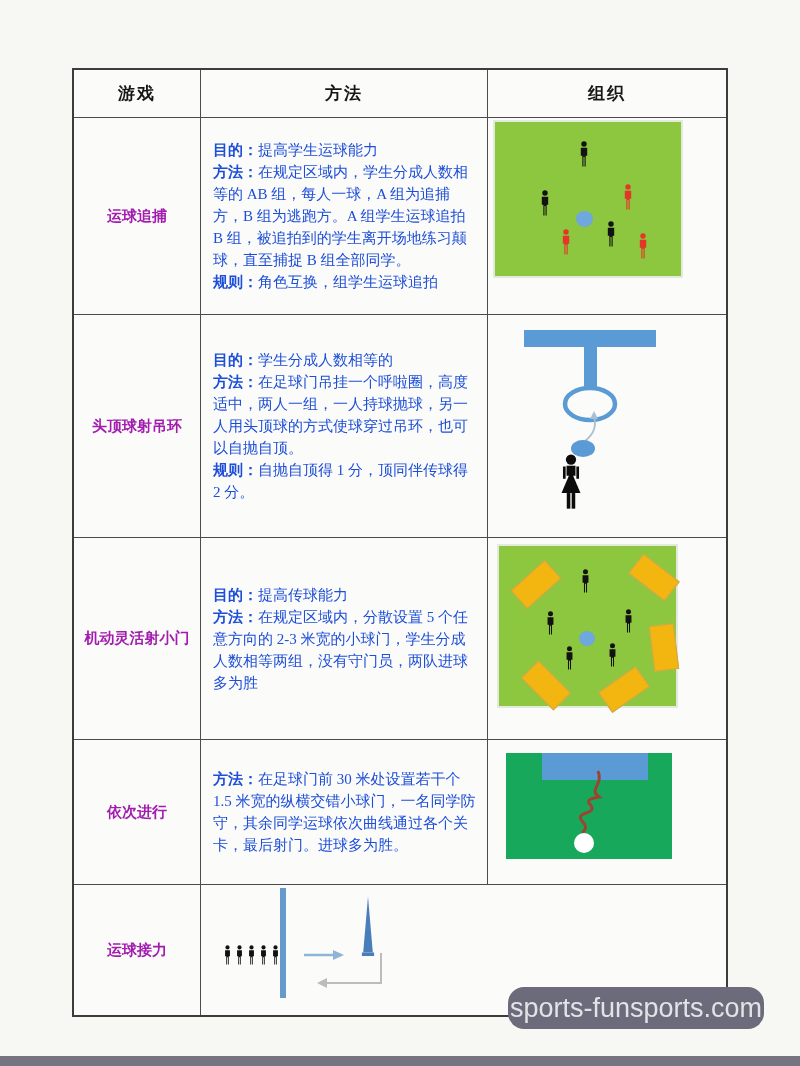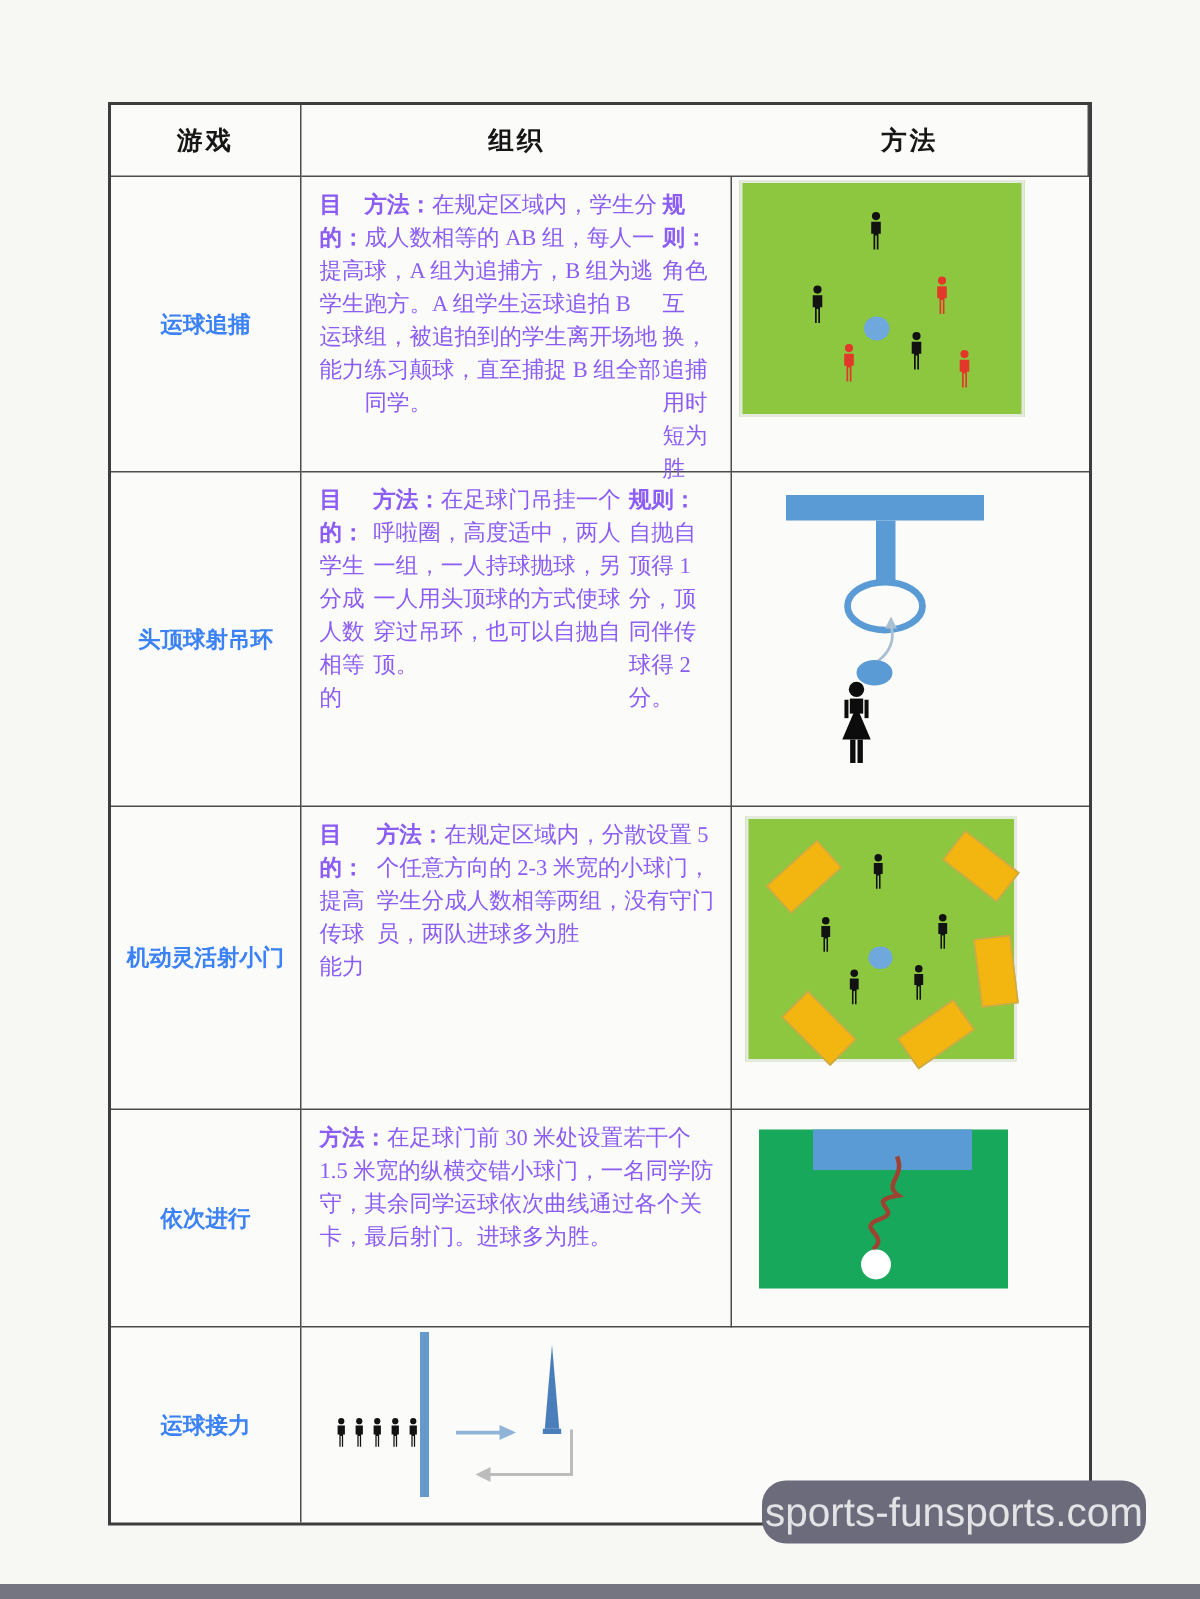--- a/index.html
+++ b/index.html
@@ -17,24 +17,24 @@
     grid-template-columns: 127px 287px 238px;
     grid-template-rows: 48px 197px 223px 202px 145px 130px;
     margin-top: 28px;
   }
   .cell { border-right: 1px solid #4c4c4c; border-bottom: 1px solid #4c4c4c; position: relative; }
   .cell.lastcol { border-right: none; }
   .cell.lastrow { border-bottom: none; }
   .hcell { display: flex; align-items: center; justify-content: center;
            font-size: 17px; font-weight: 700; letter-spacing: 2px; color: #161616; }
   .name-cell { display: flex; align-items: center; justify-content: center;
-               font-weight: 700; font-size: 15px; color: #3b82f6; text-align: center; padding: 0 6px; }
-  .method-cell { display: flex; justify-content: center;
+               font-weight: 700; font-size: 15px; color: #a21caf; text-align: center; padding: 0 6px; }
+  .method-cell { display: flex; flex-direction: column; justify-content: center;
                  padding: 8px 8px 8px 12px; font-size: 15px; line-height: 22px;
-                 font-family: "Liberation Serif", "DejaVu Serif", serif; color: #8b5cf6; }
+                 font-family: "Liberation Serif", "DejaVu Serif", serif; color: #1d4ed8; }
   .method-cell p { margin: 0; }
   .method-cell b { font-weight: 700; }
   
   .diagram-cell { position: relative; }
   .field { position: absolute; background: #8dc63f; border: 2px solid #e4e9de; }
   .fig { position: absolute; }
   .fig svg, .icon svg { display: block; width: 100%; height: 100%; }
   .ball { position: absolute; border-radius: 50%; }
   .goal { position: absolute; width: 46px; height: 25px; background: #f3b50f; border: 1px solid #c9a94e; }
   .absvg { position: absolute; }
@@ -69,28 +69,28 @@
     <path d="M8 0 L13.5 64 H2.5 Z"></path>
     <rect x="1" y="64" width="14" height="4"></rect>
   </symbol>
 </svg>
 
 <div class="page">
 
   <div class="gtable">
 
     <div class="cell hcell">游戏</div>
+    <div class="cell hcell">方法</div>
     <div class="cell hcell lastcol">组织</div>
-    <div class="cell hcell">方法</div>
 
     <div class="cell name-cell">运球追捕</div>
     <div class="cell method-cell">
       <p><b>目的：</b><span>提高学生运球能力</span></p>
       <p><b>方法：</b><span>在规定区域内，学生分成人数相等的 AB 组，每人一球，A 组为追捕方，B 组为逃跑方。A 组学生运球追拍 B 组，被追拍到的学生离开场地练习颠球，直至捕捉 B 组全部同学。</span></p>
-      <p><b>规则：</b><span>角色互换，追捕用时短为胜</span></p>
+      <p><b>规则：</b><span>角色互换，组学生运球追拍</span></p>
     </div>
     <div class="cell lastcol diagram-cell">
       <div class="field" style="left:5px;top:2px;width:190px;height:158px">
         <div class="fig" style="left:83px;top:19px;width:12px;height:26px">
             <svg viewBox="0 0 20 44" fill="#121212">
               <use href="#sym-person"></use>
             </svg>
           </div>
         <div class="fig" style="left:44px;top:68px;width:12px;height:26px">
             <svg viewBox="0 0 20 44" fill="#121212">

